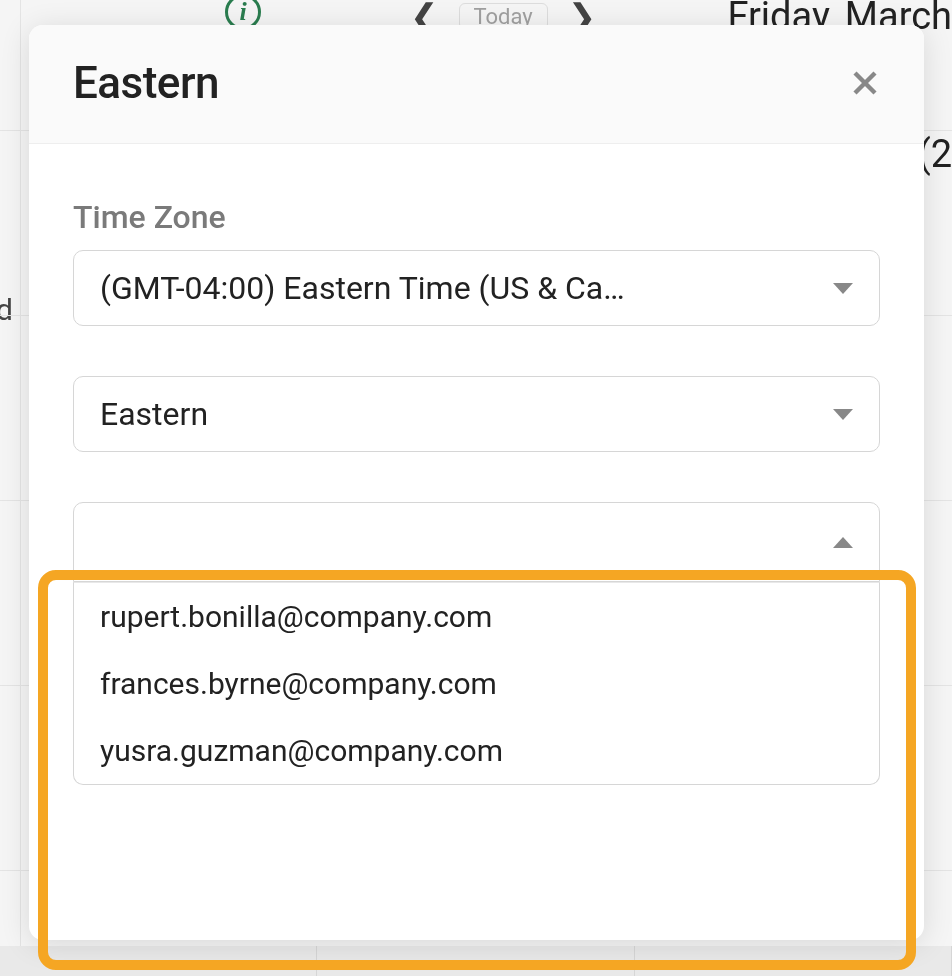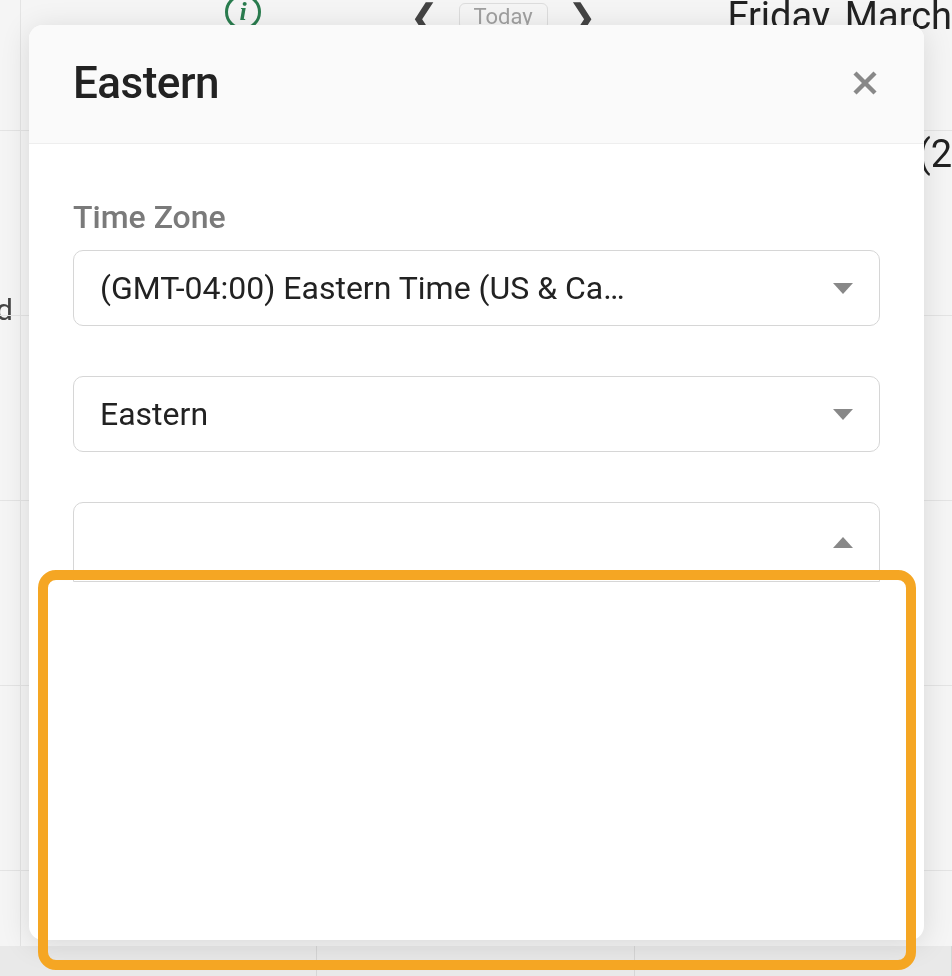--- a/index.html
+++ b/index.html
@@ -264,19 +264,24 @@
         <span class="caret-down"></span>
       </div>
     </div>
 
     <div class="field calendar-name-block">
       <div class="dropdown-open">
         <div class="dropdown-input">
           <span class="select-text"></span>
           <span class="caret-up"></span>
         </div>
+        <div class="dropdown-list">
+          <div class="dropdown-item">rupert.bonilla@company.com</div>
+          <div class="dropdown-item">frances.byrne@company.com</div>
+          <div class="dropdown-item">yusra.guzman@company.com</div>
+        </div>
       </div>
     </div>
 
   </div>
 </div>
 
 <div class="highlight"></div>
 
 </body></html>

